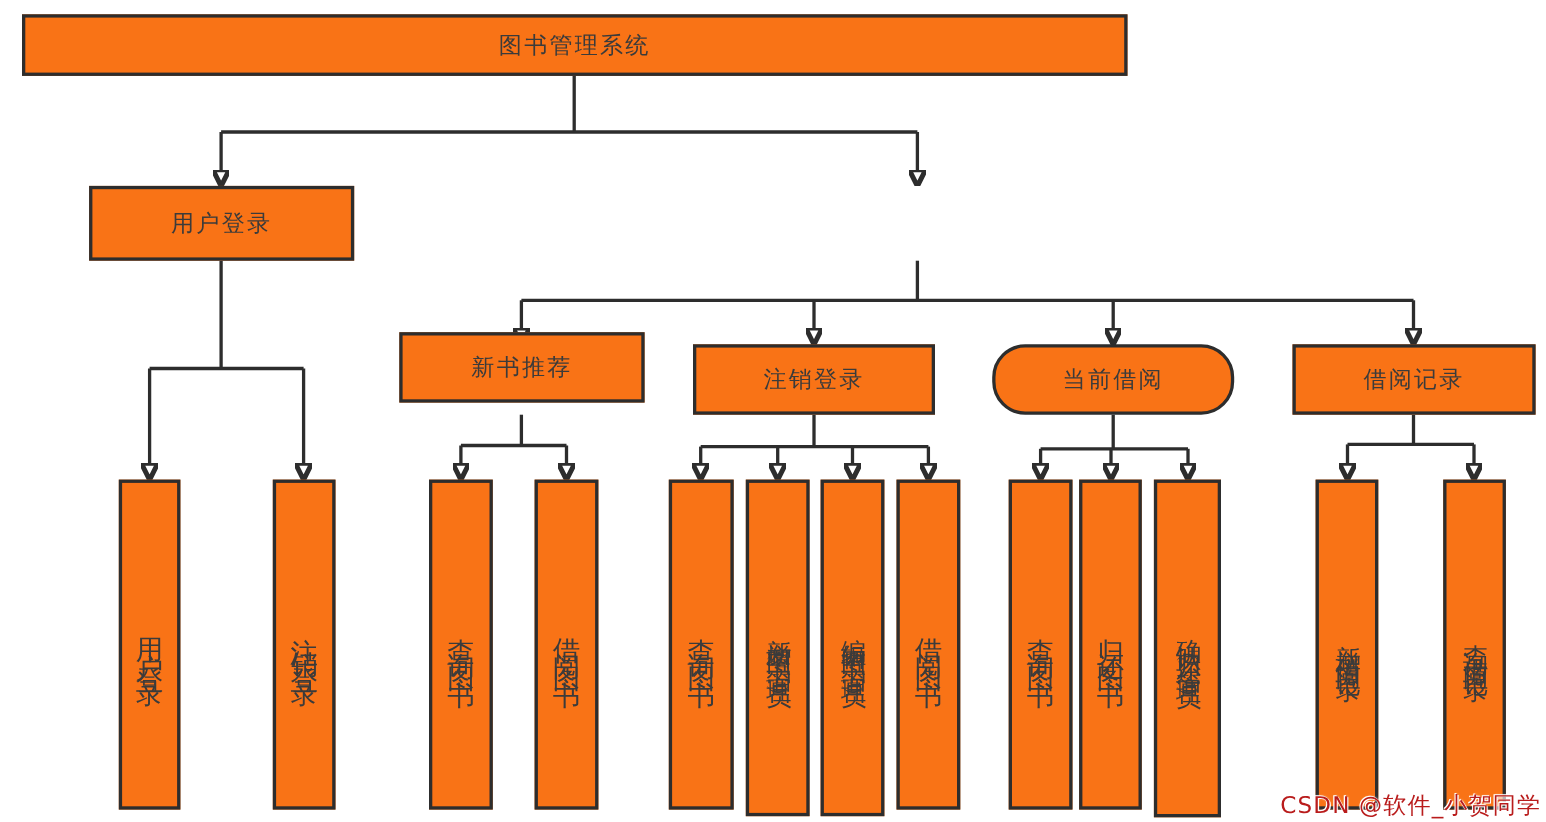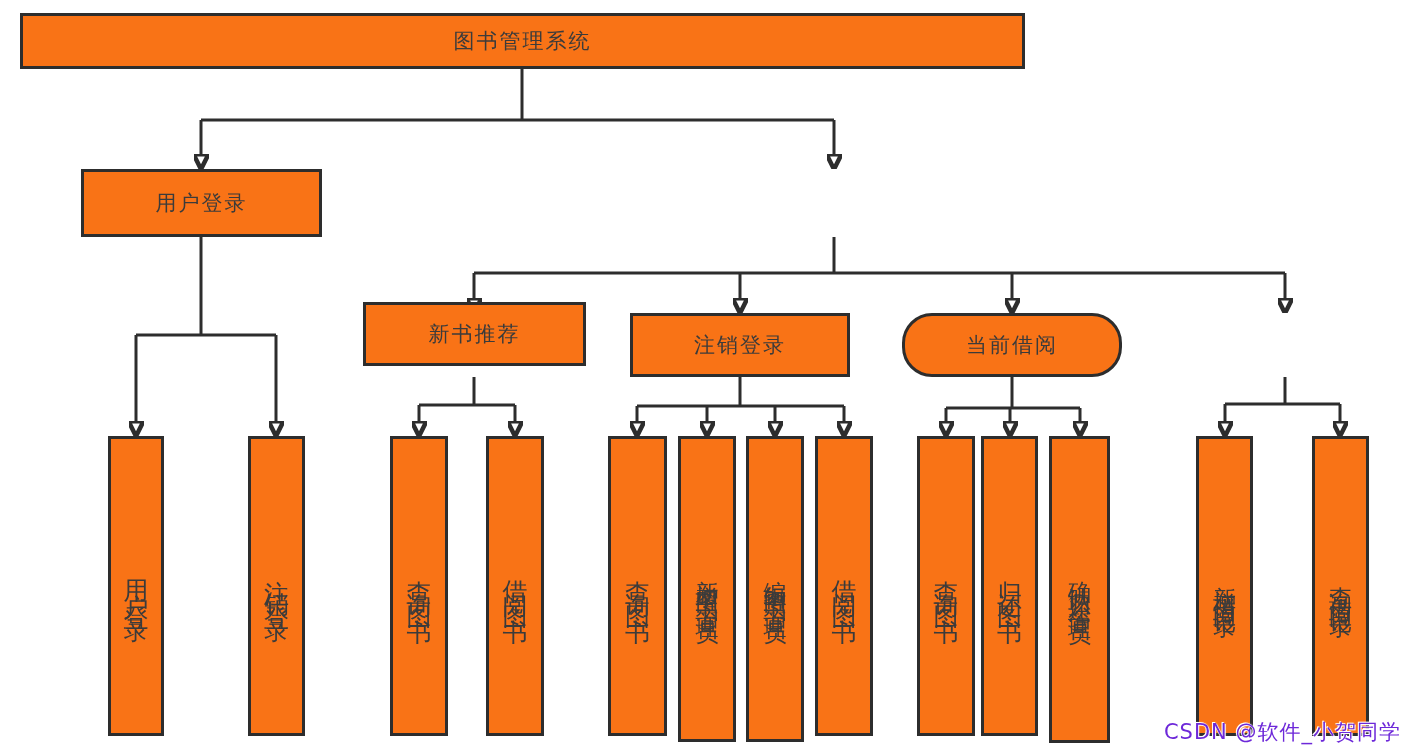--- a/index.html
+++ b/index.html
@@ -31,21 +31,21 @@
     white-space:nowrap;
   }
   .leaf.long .v-text{
     font-size:23px;
     letter-spacing:6px;
   }
   #watermark{
     position:absolute;
     right:4px;bottom:1px;
     font-size:21px;
-    color:#6d28d9;
+    color:#b91c1c;
     letter-spacing:1px;
     text-shadow:1px 1px 0 #ffffff, -1px -1px 0 #ffffff, 0 0 2px #ffffff;
     z-index:5;
     white-space:nowrap;
   }
 </style>
 </head>
 <body>
 
 <div id="stage">
@@ -108,20 +108,23 @@
 
   <div class="node h-node" style="left:363px;top:302px;width:223px;height:64px;">
     <span>新书推荐</span>
   </div>
   <div class="node h-node" style="left:630px;top:313px;width:220px;height:64px;">
     <span>注销登录</span>
   </div>
   <div class="node h-node" style="left:902px;top:313px;width:220px;height:64px;border-radius:30px;">
     <span>当前借阅</span>
   </div>
+  <div class="node h-node" style="left:1175px;top:313px;width:221px;height:64px;">
+    <span>借阅记录</span>
+  </div>
 
   <div class="node leaf" style="left:108px;top:436px;width:56px;height:300px;">
     <span class="v-text">用户登录</span>
   </div>
   <div class="node leaf" style="left:248px;top:436px;width:57px;height:300px;">
     <span class="v-text">注销登录</span>
   </div>
 
   <div class="node leaf" style="left:390px;top:436px;width:58px;height:300px;">
     <span class="v-text">查询图书</span>

